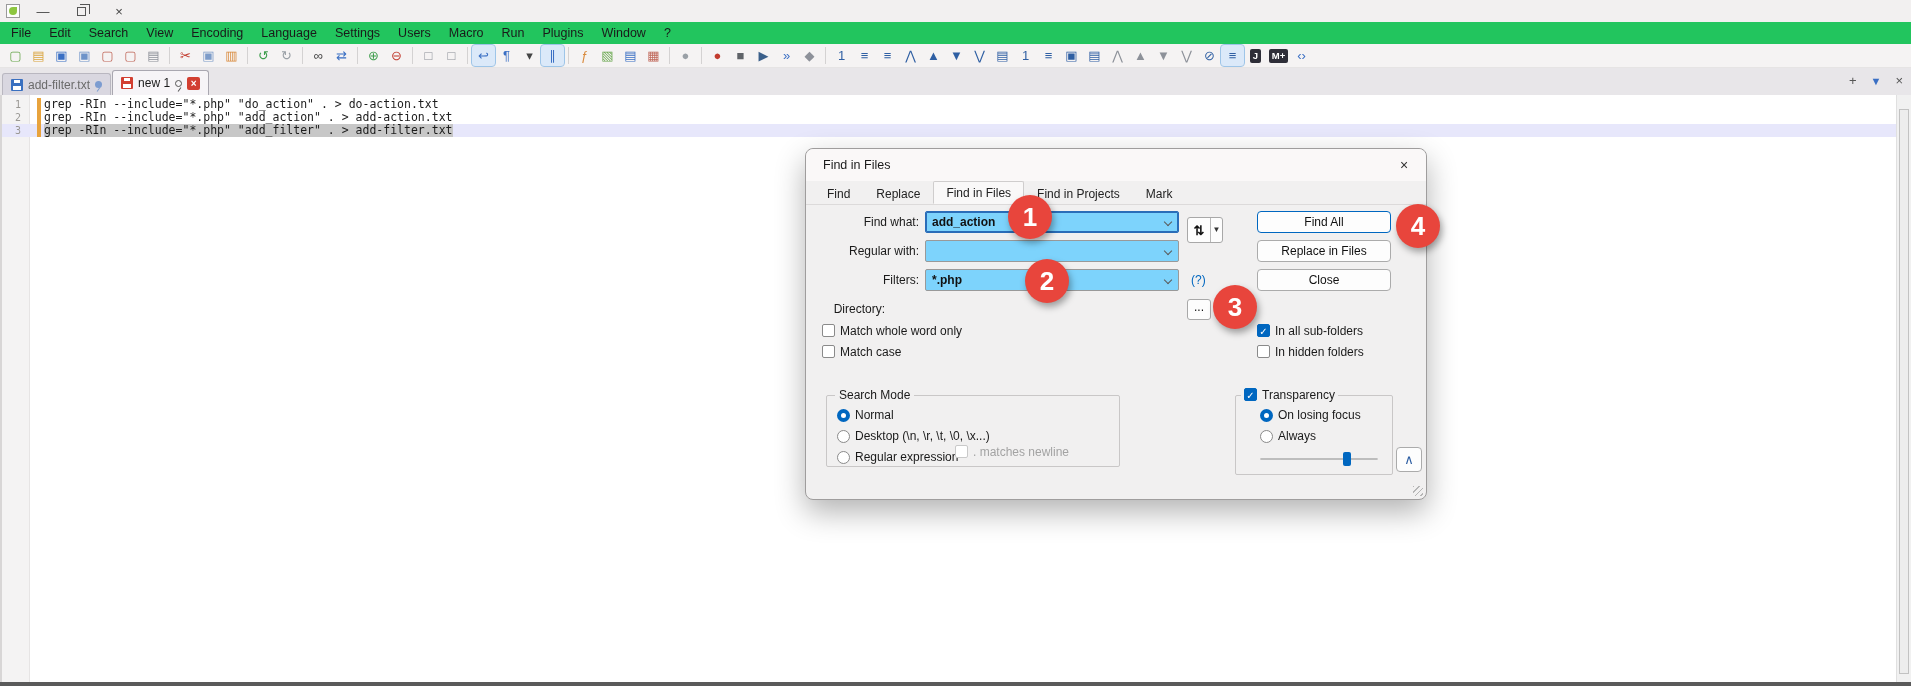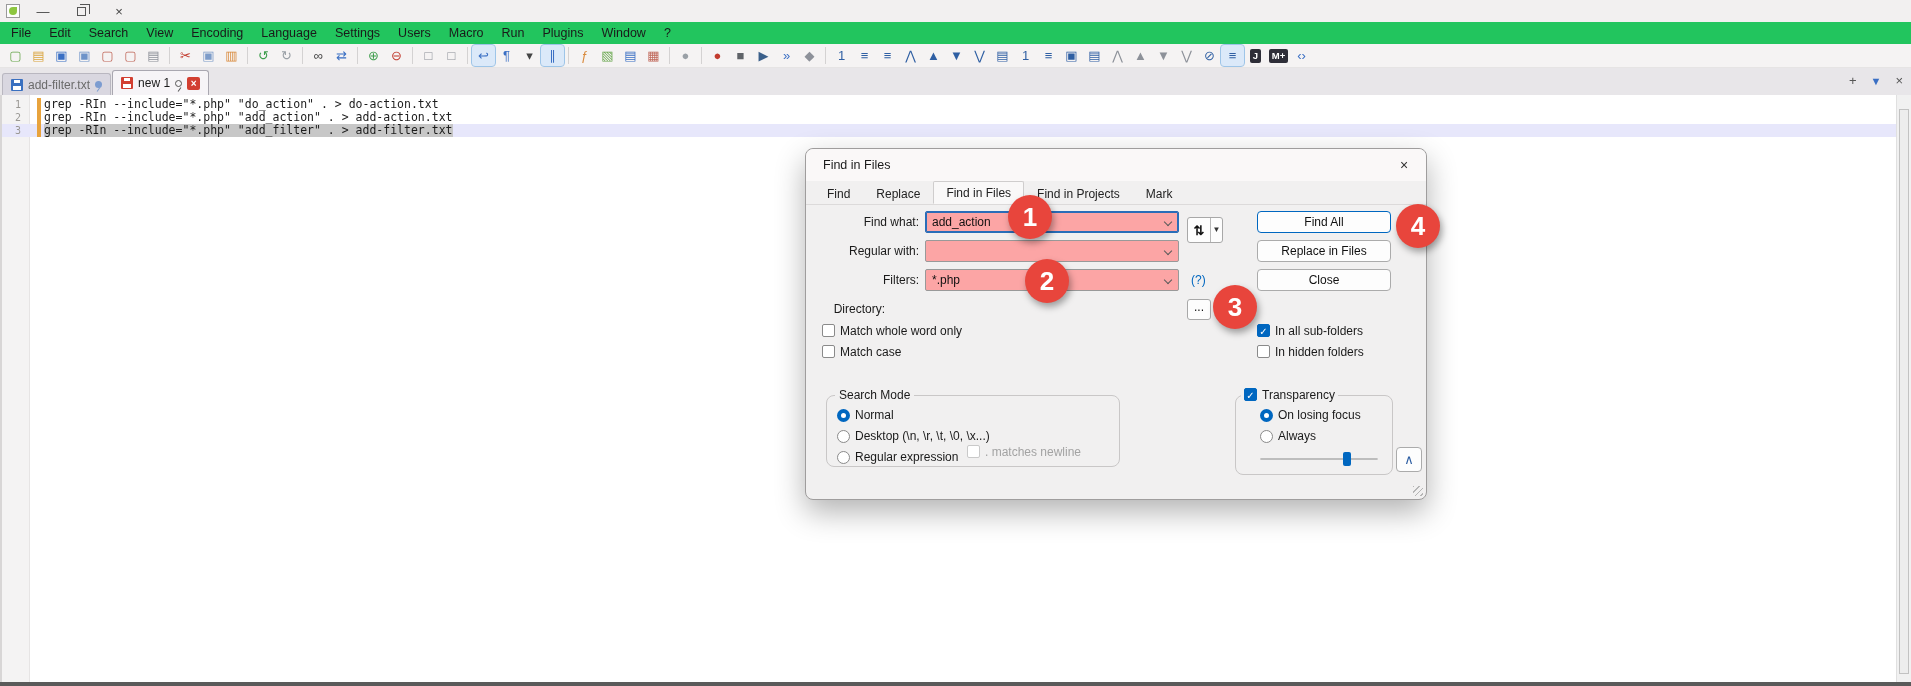--- a/index.html
+++ b/index.html
@@ -64,21 +64,21 @@
   .dlg-tabs{position:absolute;left:8px;top:33px;display:flex;}
   .dtab{height:22px;line-height:22px;padding:0 12px;color:#222;font-size:12px;border:1px solid transparent;}
   .dtab.active{background:#f9f8f8;border-color:#cfcdcd;border-bottom-color:#f9f8f8;height:23px;margin-top:-1px;border-radius:2px 2px 0 0;position:relative;z-index:2;}
   .dlg-sep{position:absolute;left:0;right:0;top:55px;border-top:1px solid #dcdada;}
   .dlg-body{position:absolute;inset:56px 0 0 0;}
   .lbl{position:absolute;height:22px;line-height:22px;text-align:right;font-size:12px;color:#1a1a1a;}
   #lbl-findwhat{left:0;top:6px;width:113px;}
   #lbl-replace{left:0;top:35px;width:113px;}
   #lbl-filters{left:0;top:64px;width:113px;}
   #lbl-dir{left:0;top:93px;width:79px;}
-  .combo{position:absolute;height:22px;background:#fca5a5;border:1px solid #999;border-radius:2px;}
+  .combo{position:absolute;height:22px;background:#7dd3fc;border:1px solid #999;border-radius:2px;font-weight:bold;}
   .combo.focused{border:1px solid #2a6db8;box-shadow:0 0 0 1px #2a6db8 inset;}
   #cb-findwhat{left:119px;top:6px;width:254px;}
   #cb-replace{left:119px;top:35px;width:254px;}
   #cb-filters{left:119px;top:64px;width:254px;}
   #cb-dir{left:84px;top:93px;width:289px;}
   .combo .val{display:block;line-height:20px;padding:0 18px 0 6px;font-size:12px;white-space:nowrap;overflow:hidden;color:#111;}
   .combo .chev{position:absolute;right:7px;top:7px;width:6px;height:6px;border-right:1.4px solid #5a5a5a;border-bottom:1.4px solid #5a5a5a;transform:rotate(45deg);}
   .swapbtn{position:absolute;left:381px;top:12px;width:36px;height:26px;background:#fdfdfd;border:1px solid #a8a8a8;border-radius:3px;display:flex;align-items:center;}
   .swapbtn .sw1{flex:1;text-align:center;font-size:13px;font-weight:bold;color:#111;}
   .swapbtn .sw2{width:12px;border-left:1px solid #b8b8b8;text-align:center;font-size:8px;color:#333;line-height:24px;}
@@ -89,32 +89,32 @@
   #checks-right{left:451px;top:118px;}
   .check{display:flex;align-items:center;gap:5px;height:15px;font-size:12px;color:#1a1a1a;}
   .check .box{width:13px;height:13px;background:#fff;border:1px solid #8a8a8a;border-radius:2px;position:relative;flex:none;}
   .check.checked .box{background:var(--accent);border-color:var(--accent);}
   .check.checked .box::after{content:'✓';position:absolute;inset:0;color:#fff;font-size:10px;line-height:13px;text-align:center;}
   .check.disabled{color:#a3a3a3;}
   .check.disabled .box{border-color:#c9c9c9;}
   .btncol{position:absolute;left:451px;top:6px;width:134px;display:flex;flex-direction:column;gap:7px;}
   .dbtn{height:22px;background:#fdfdfd;border:1px solid #ababab;border-radius:4px;font-size:12px;color:#111;font-family:"Liberation Sans",sans-serif;}
   .dbtn.default{border:1.6px solid var(--accent);}
-  .groupbox{position:absolute;border:1px solid #c9c7c7;border-radius:8px;}
+  .groupbox{position:absolute;border:1px solid #c9c7c7;border-radius:2px;}
   #gb-searchmode{left:20px;top:190px;width:294px;height:72px;}
   #gb-transparency{left:429px;top:190px;width:158px;height:80px;}
   .gb-title{position:absolute;top:-8px;left:8px;background:#f1f0f0;padding:0 4px;font-size:12px;color:#1a1a1a;}
   .gb-titlecheck{position:absolute;top:-9px;left:5px;background:#f1f0f0;padding:0 3px;}
   .radiocol{display:flex;flex-direction:column;gap:5px;}
   #sm-radios{position:absolute;left:10px;top:11px;}
   #tr-radios{position:absolute;left:24px;top:11px;}
   .radio{display:flex;align-items:center;gap:5px;height:16px;font-size:12px;color:#1a1a1a;}
   .radio .dot{width:13px;height:13px;border:1px solid #8a8a8a;border-radius:50%;background:#fff;flex:none;}
   .radio.selected .dot{border:4px solid var(--accent);}
-  #chk-newline{position:absolute;left:140px;top:48px;}
+  #chk-newline{position:absolute;left:128px;top:48px;}
   .slider{position:absolute;left:24px;right:14px;top:56px;height:14px;}
   .slider .track{position:absolute;left:0;right:0;top:6px;height:2px;background:#cfcfcf;border:1px solid #bdbdbd;border-radius:1px;}
   .slider .thumb{position:absolute;top:0;width:8px;height:14px;background:var(--accent);border-radius:2px;margin-left:-4px;}
   .collapsebtn{position:absolute;left:590px;top:242px;width:26px;height:25px;background:#fdfdfd;border:1px solid #ababab;border-radius:4px;text-align:center;line-height:23px;color:#2f5fa3;font-size:13px;}
   .grip{position:absolute;right:3px;bottom:3px;width:10px;height:10px;background:repeating-linear-gradient(135deg,#b5b5b5 0 1px,transparent 1px 4px);}
 
   
   .badge{position:absolute;width:44px;height:44px;border-radius:50%;background:var(--badge);color:#fff;display:flex;align-items:center;justify-content:center;font-size:26px;font-weight:bold;box-shadow:2px 4px 7px rgba(0,0,0,.35);z-index:50;font-family:"Liberation Sans",sans-serif;}
   #badge-1{left:1008px;top:195px;}
   #badge-2{left:1025px;top:259px;}

